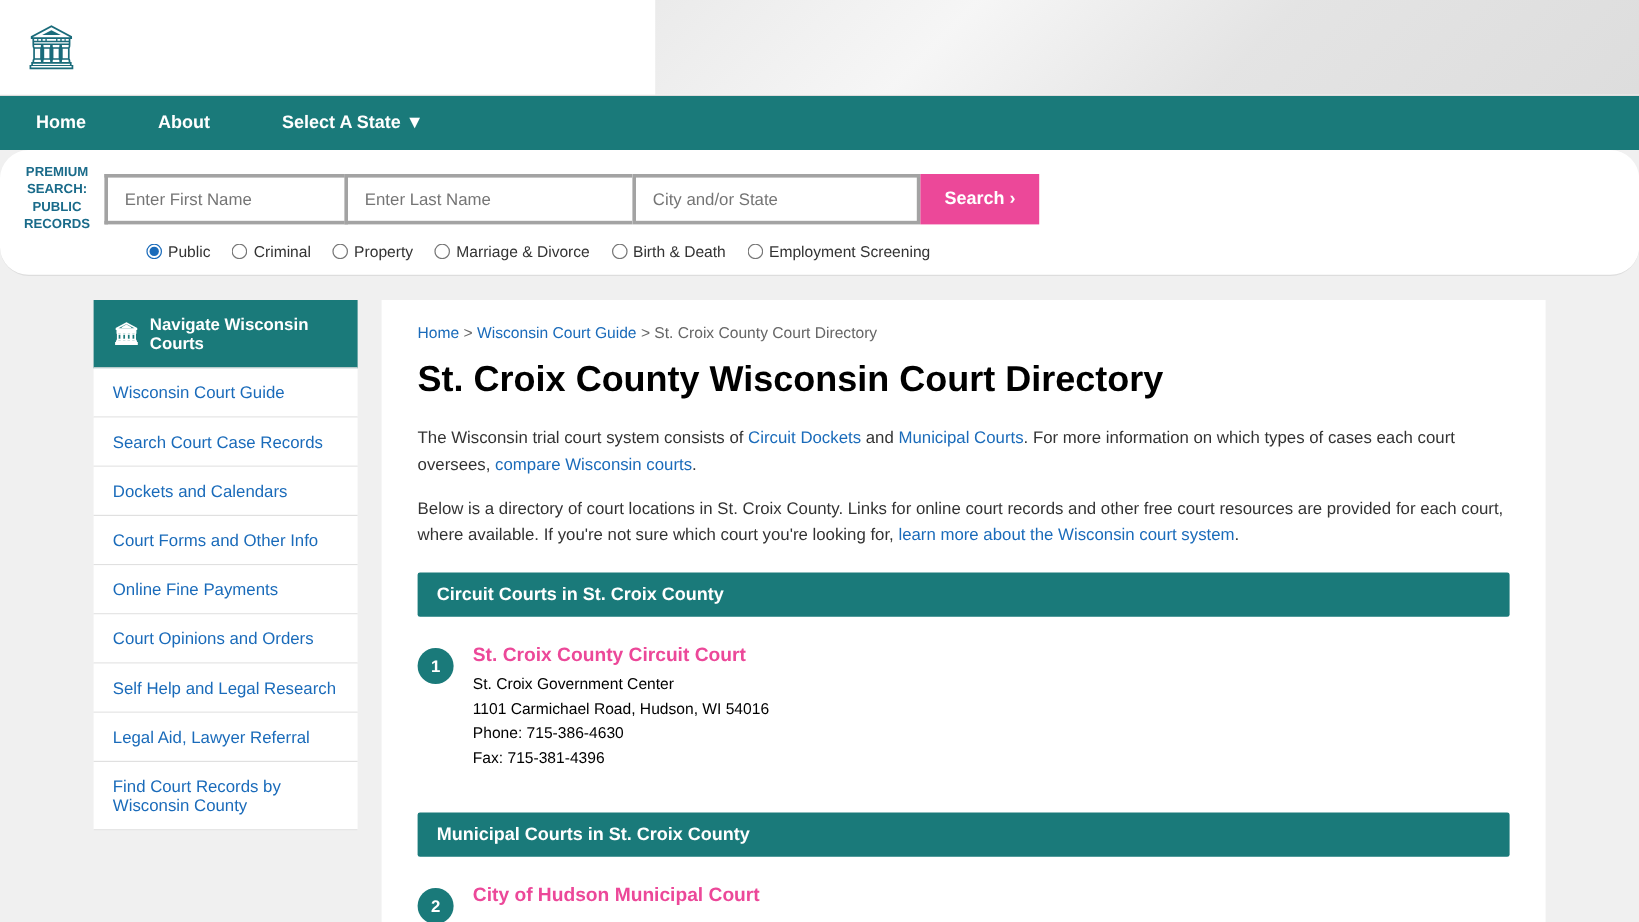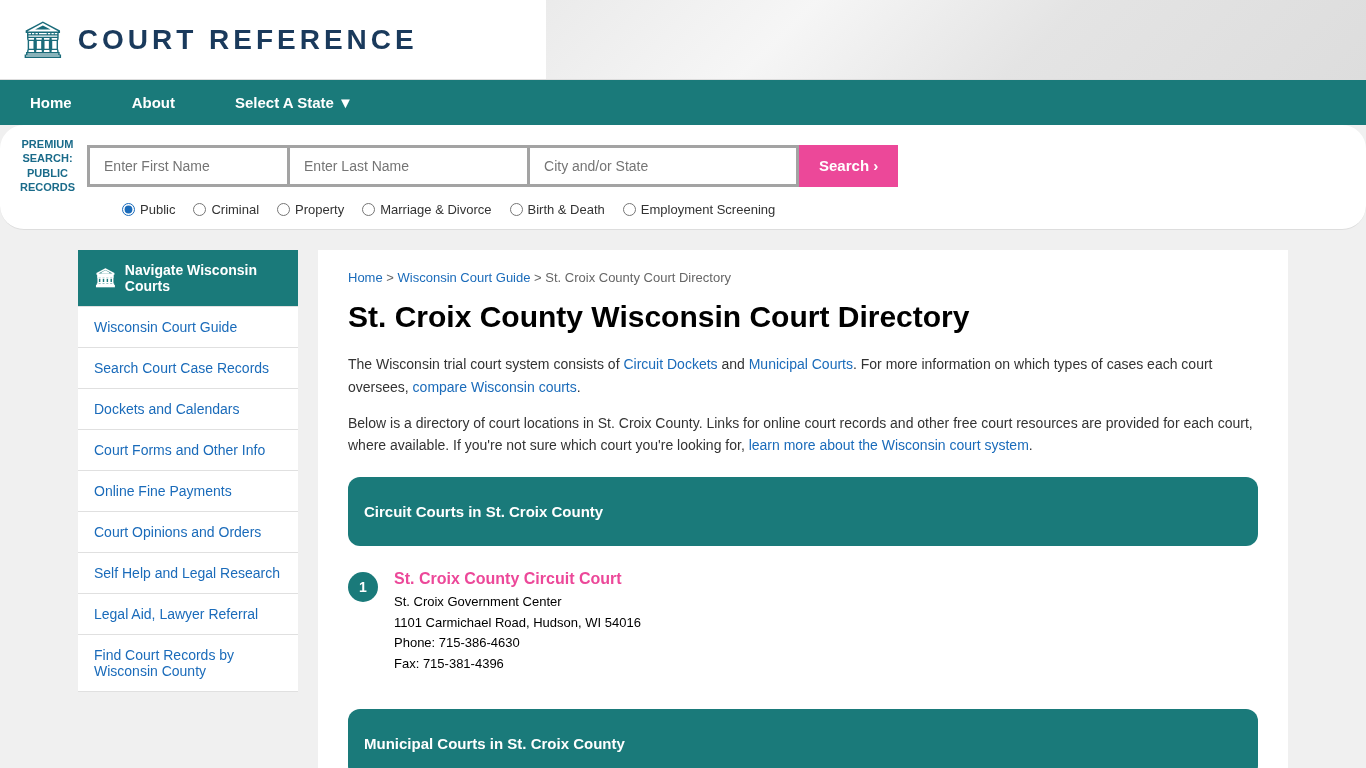--- a/index.html
+++ b/index.html
@@ -82,21 +82,21 @@
     .search-input {
       border: 3px solid #a3a3a3;
       padding: 10px 14px;
       font-size: 14px;
       color: #999;
       outline: none;
       height: 42px;
     }
     #input-first { width: 200px; border-right: none; }
     #input-last { width: 240px; border-right: none; }
-    #input-city { width: 272px; }
+    #input-city { width: 240px; }
     #search-btn {
       background: #ec4899;
       color: white;
       border: none;
       padding: 10px 20px;
       font-size: 15px;
       font-weight: bold;
       cursor: pointer;
       height: 42px;
       display: flex;
@@ -186,25 +186,25 @@
       line-height: 1.6;
       margin-bottom: 14px;
       color: #333;
     }
     .content-para a { color: #1a6bba; text-decoration: none; }
 
     
     .section-header {
       background: #1a7a7a;
       color: white;
-      padding: 26px 16px;
+      padding: 10px 16px;
       font-size: 15px;
       font-weight: bold;
       margin: 20px 0 10px 0;
-      border-radius: 12px;
+      border-radius: 2px;
     }
 
     
     .court-card {
       display: flex;
       gap: 16px;
       padding: 14px 0;
       align-items: flex-start;
     }
     .court-number {
@@ -235,21 +235,20 @@
       line-height: 1.6;
     }
   </style>
 </head>
 <body>
 
 <div id="header">
   <div id="header-bg"></div>
   <div id="logo-area">
     <span class="logo-icon">🏛</span>
-    <span class="logo-text">COURT REFERENCE</span>
   </div>
 </div>
 
 <nav id="nav">
   <a class="nav-item">Home</a>
   <a class="nav-item">About</a>
   <a class="nav-item">Select A State ▼</a>
 </nav>
 
 <div id="search-bar">

